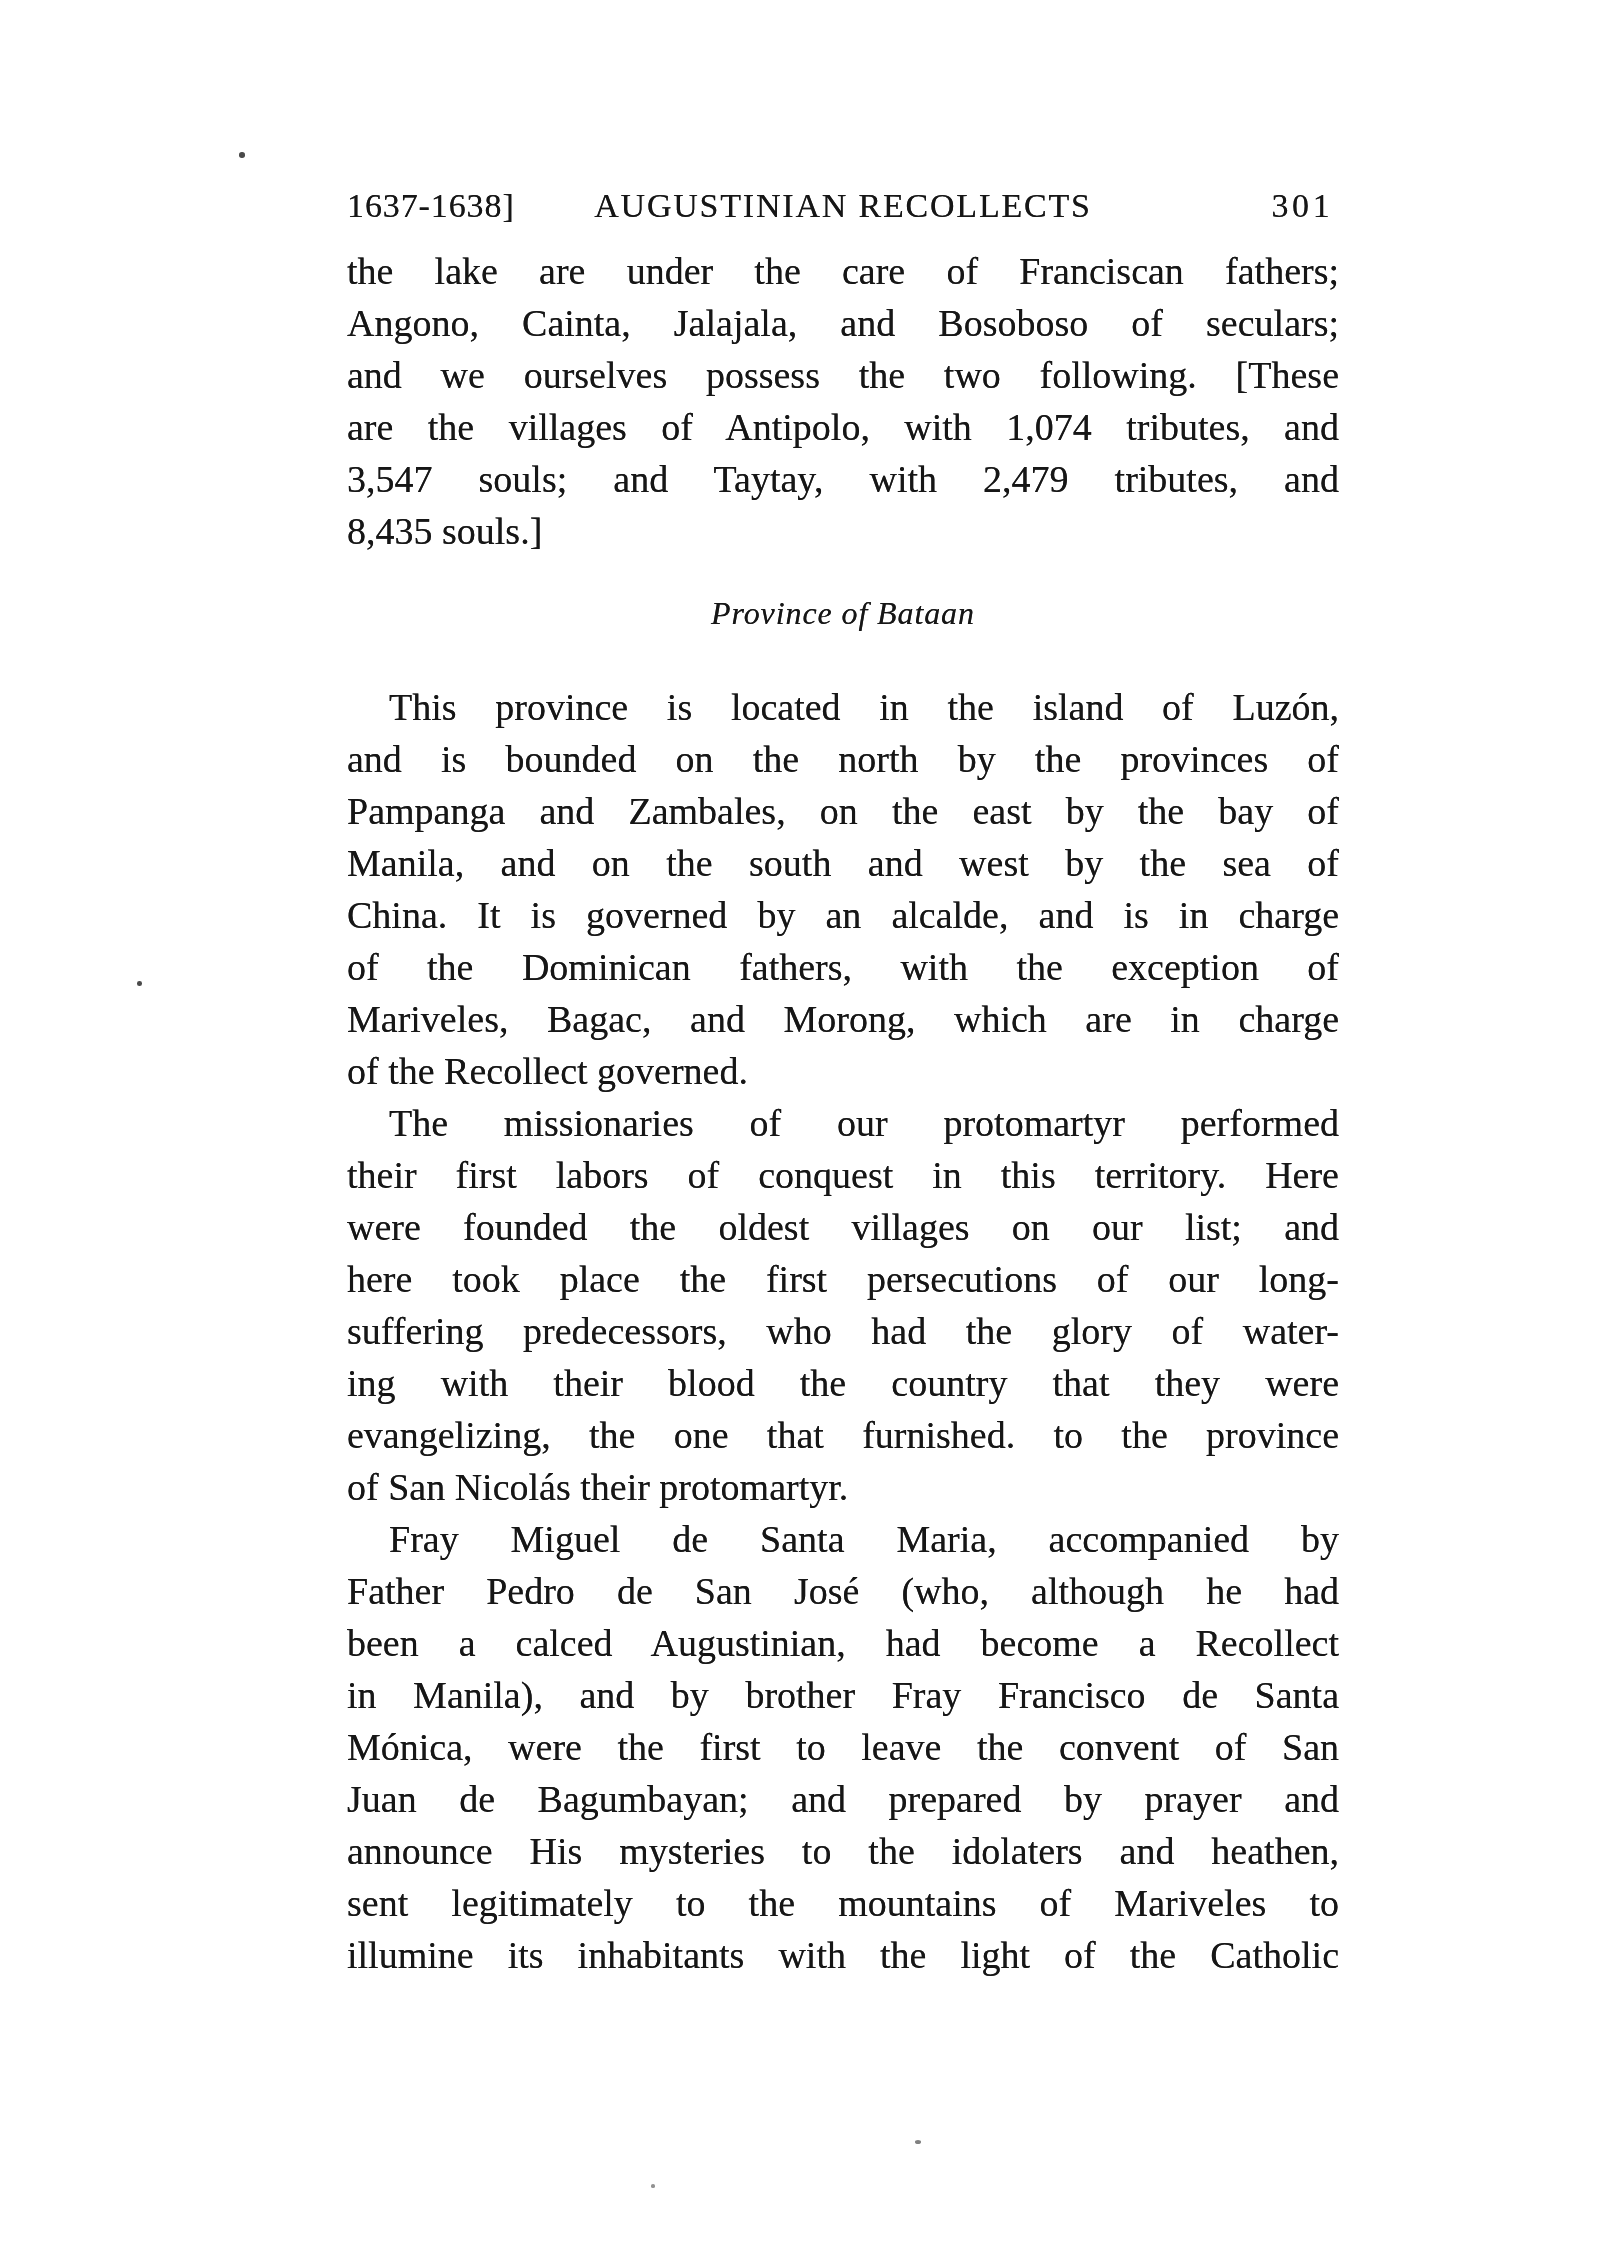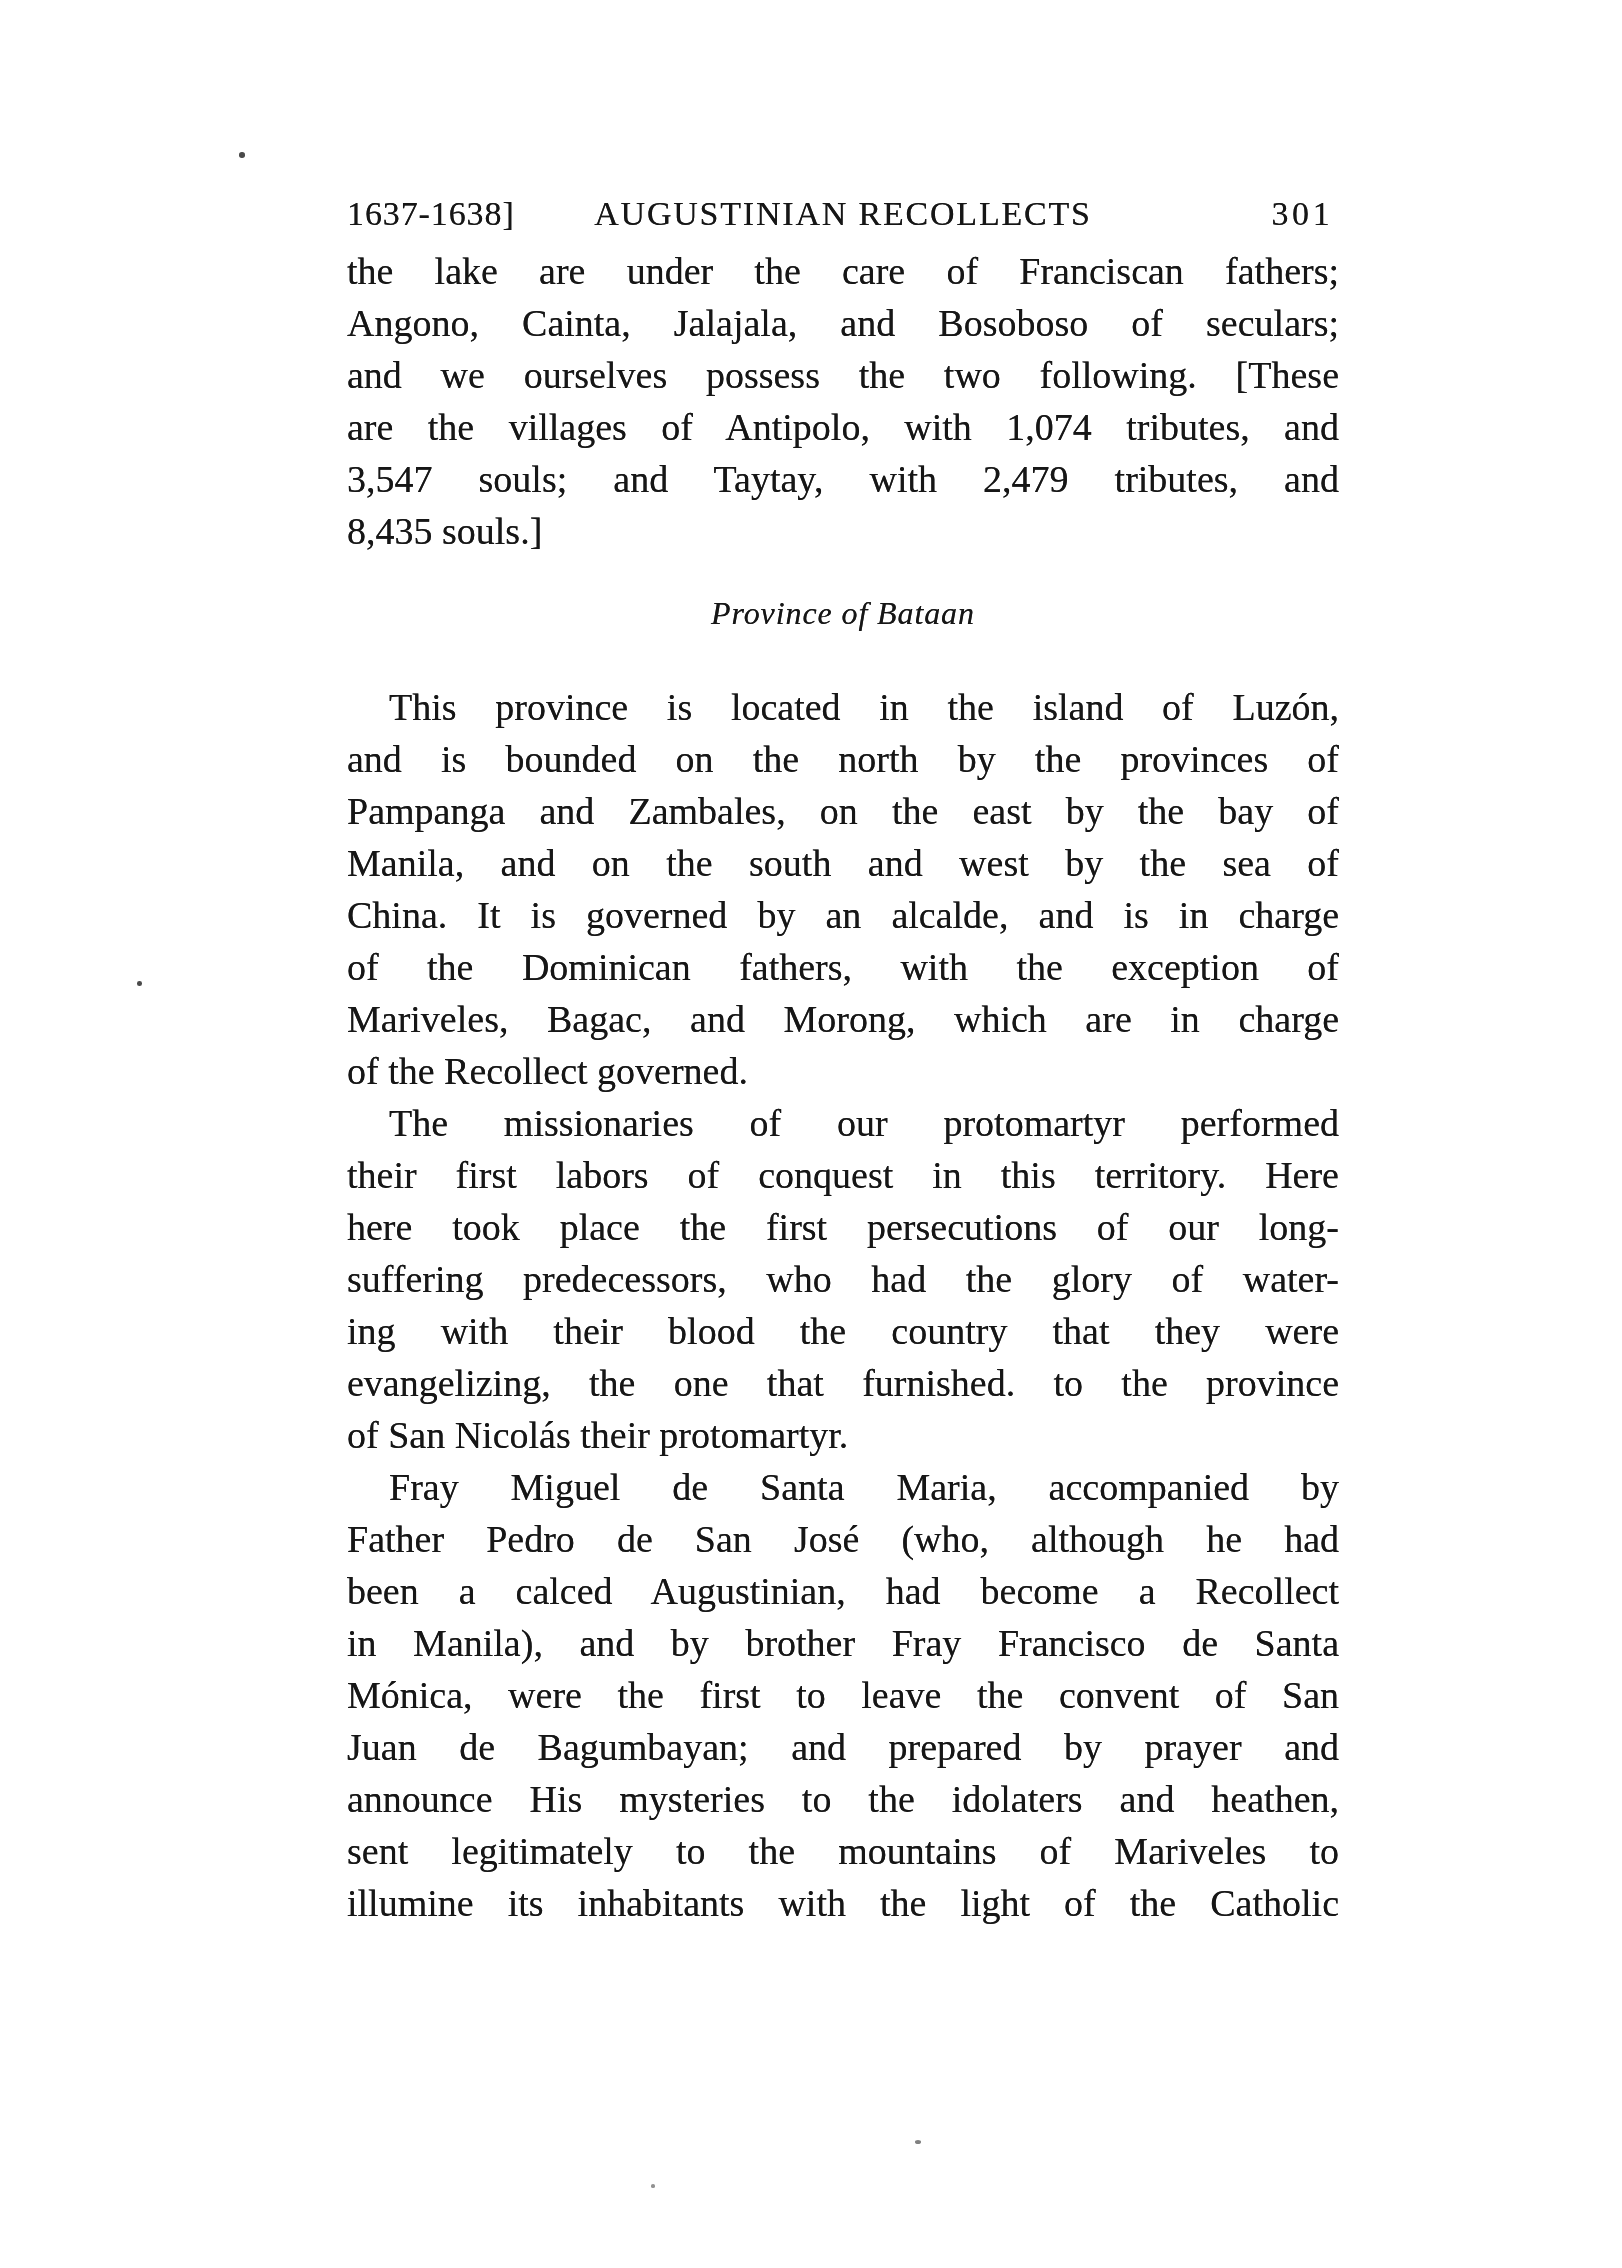--- a/index.html
+++ b/index.html
@@ -17,21 +17,21 @@
     color: #161616;
   }
   .sheet {
     position: absolute;
     left: 347px;
     top: 0;
     width: 992px;
   }
   .running-head {
     position: absolute;
-    top: 191px;
+    top: 183px;
     left: 0;
     width: 100%;
     height: 46px;
     font-size: 34px;
     line-height: 46px;
     text-shadow: 0 0 0.5px rgba(20,20,20,0.8);
   }
   .rh-date {
     position: absolute;
     left: 0;
@@ -115,20 +115,21 @@
           <div class="line">Pampanga and Zambales, on the east by the bay of</div>
           <div class="line">Manila, and on the south and west by the sea of</div>
           <div class="line">China. It is governed by an alcalde, and is in charge</div>
           <div class="line">of the Dominican fathers, with the exception of</div>
           <div class="line">Mariveles, Bagac, and Morong, which are in charge</div>
           <div class="line line-final">of the Recollect governed.</div>
         </div>
         <div class="paragraph indent">
           <div class="line">The missionaries of our protomartyr performed</div>
           <div class="line">their first labors of conquest in this territory. Here</div>
+          <div class="line">were founded the oldest villages on our list; and</div>
           <div class="line">here took place the first persecutions of our long-</div>
           <div class="line">suffering predecessors, who had the glory of water-</div>
           <div class="line">ing with their blood the country that they were</div>
           <div class="line">evangelizing, the one that furnished. to the province</div>
           <div class="line line-final">of San Nicolás their protomartyr.</div>
         </div>
         <div class="paragraph indent">
           <div class="line">Fray Miguel de Santa Maria, accompanied by</div>
           <div class="line">Father Pedro de San José (who, although he had</div>
           <div class="line">been a calced Augustinian, had become a Recollect</div>

